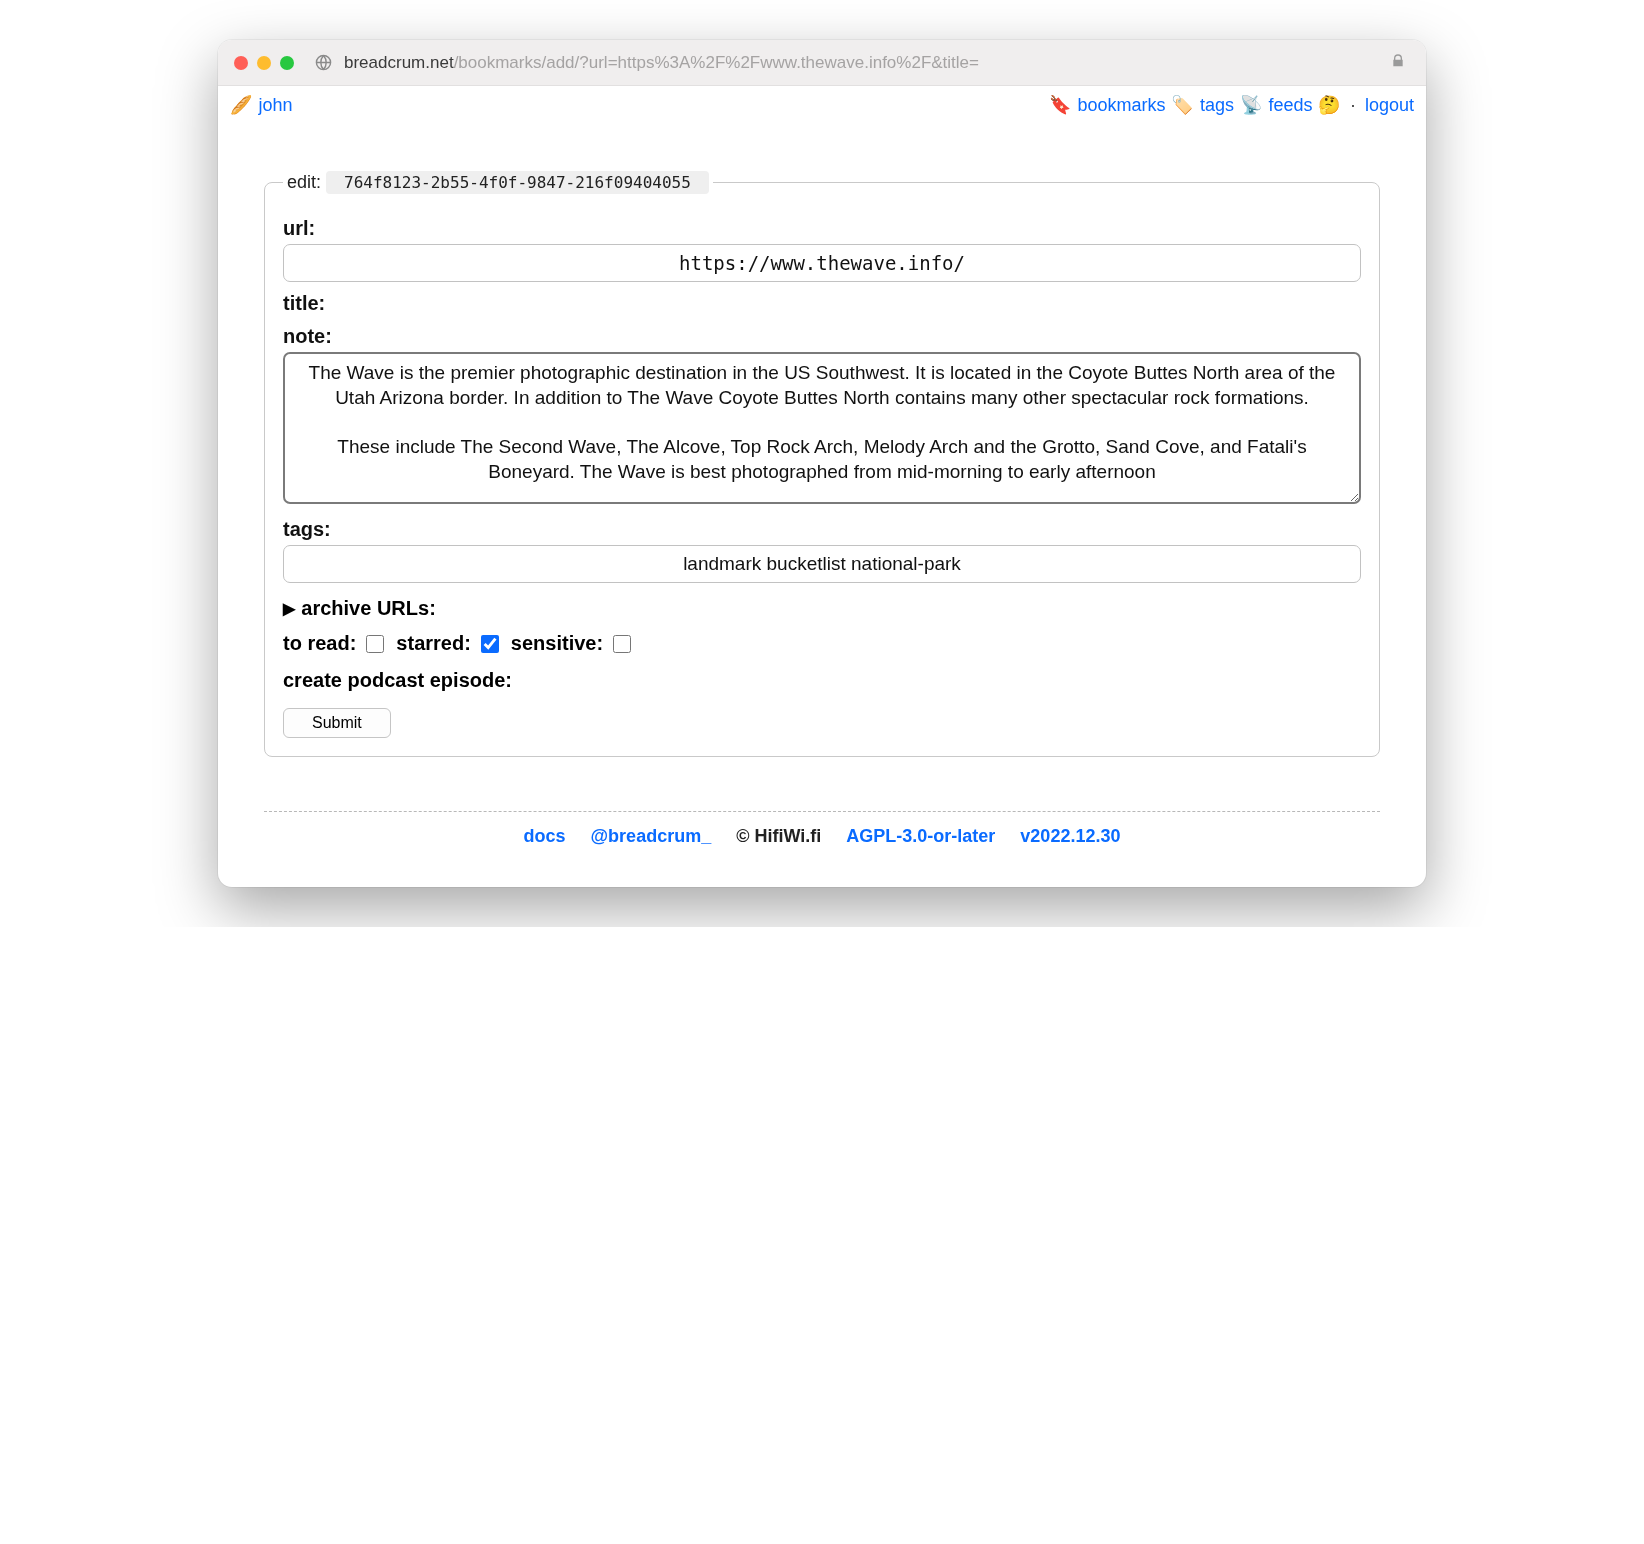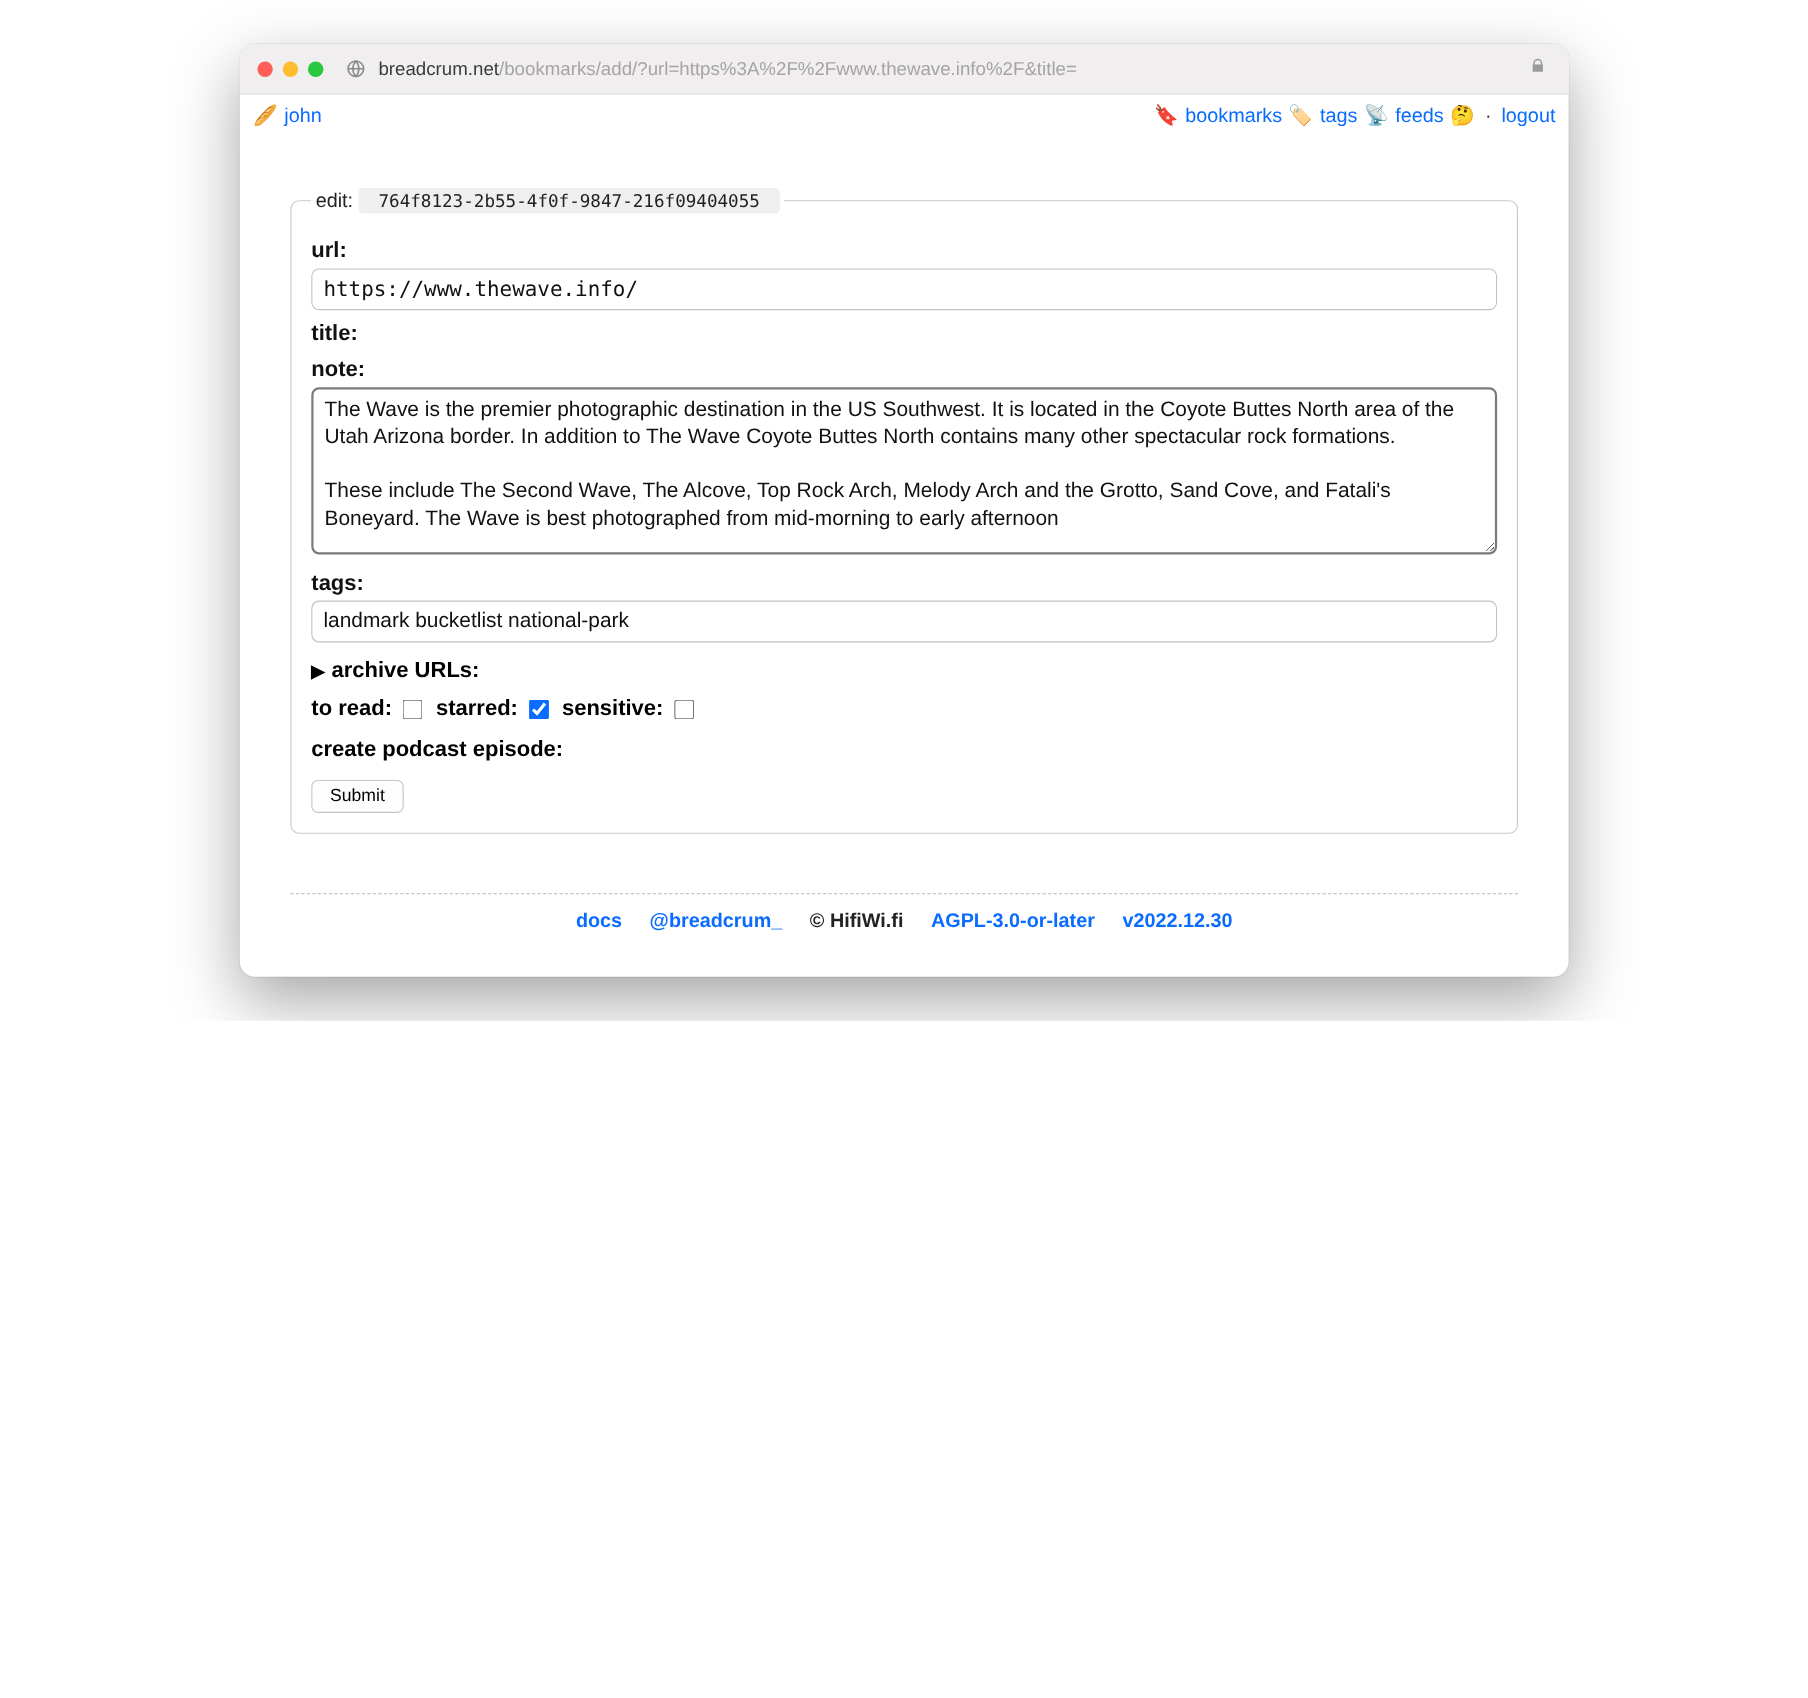--- a/index.html
+++ b/index.html
@@ -85,20 +85,21 @@
 .label { font-size: 20px; font-weight: 700; color: #111; margin-bottom: 4px; display: block; }
 .input, .textarea {
   width: 100%;
   font-size: 19px;
   padding: 7px 10px;
   border: 1px solid #c2c2c2;
   border-radius: 7px;
   background: #fff;
   font-family: inherit;
   color: #111;
+  text-align: center;
 }
 .input.mono { font-family: ui-monospace, SFMono-Regular, Menlo, Consolas, monospace; letter-spacing: 0; }
 .textarea {
   height: 152px;
   resize: both;
   line-height: 1.3;
   border-width: 2px;
   border-color: #7a7a7a;
 }
 
@@ -122,21 +123,21 @@
   accent-color: #0a6bff;
   margin: 0 4px 0 2px;
   vertical-align: middle;
 }
 
 .subhead { font-size: 20px; font-weight: 700; margin-top: 14px; }
 
 .submit-btn {
   margin-top: 16px;
   font-size: 16px;
-  padding: 5px 16px;
+  padding: 5px 28px;
   background: #fdfdfd;
   border: 1px solid #c5c5c5;
   border-radius: 6px;
   cursor: pointer;
 }
 
 .footer-divider {
   margin-top: 54px;
   height: 0;
   border: 0;

